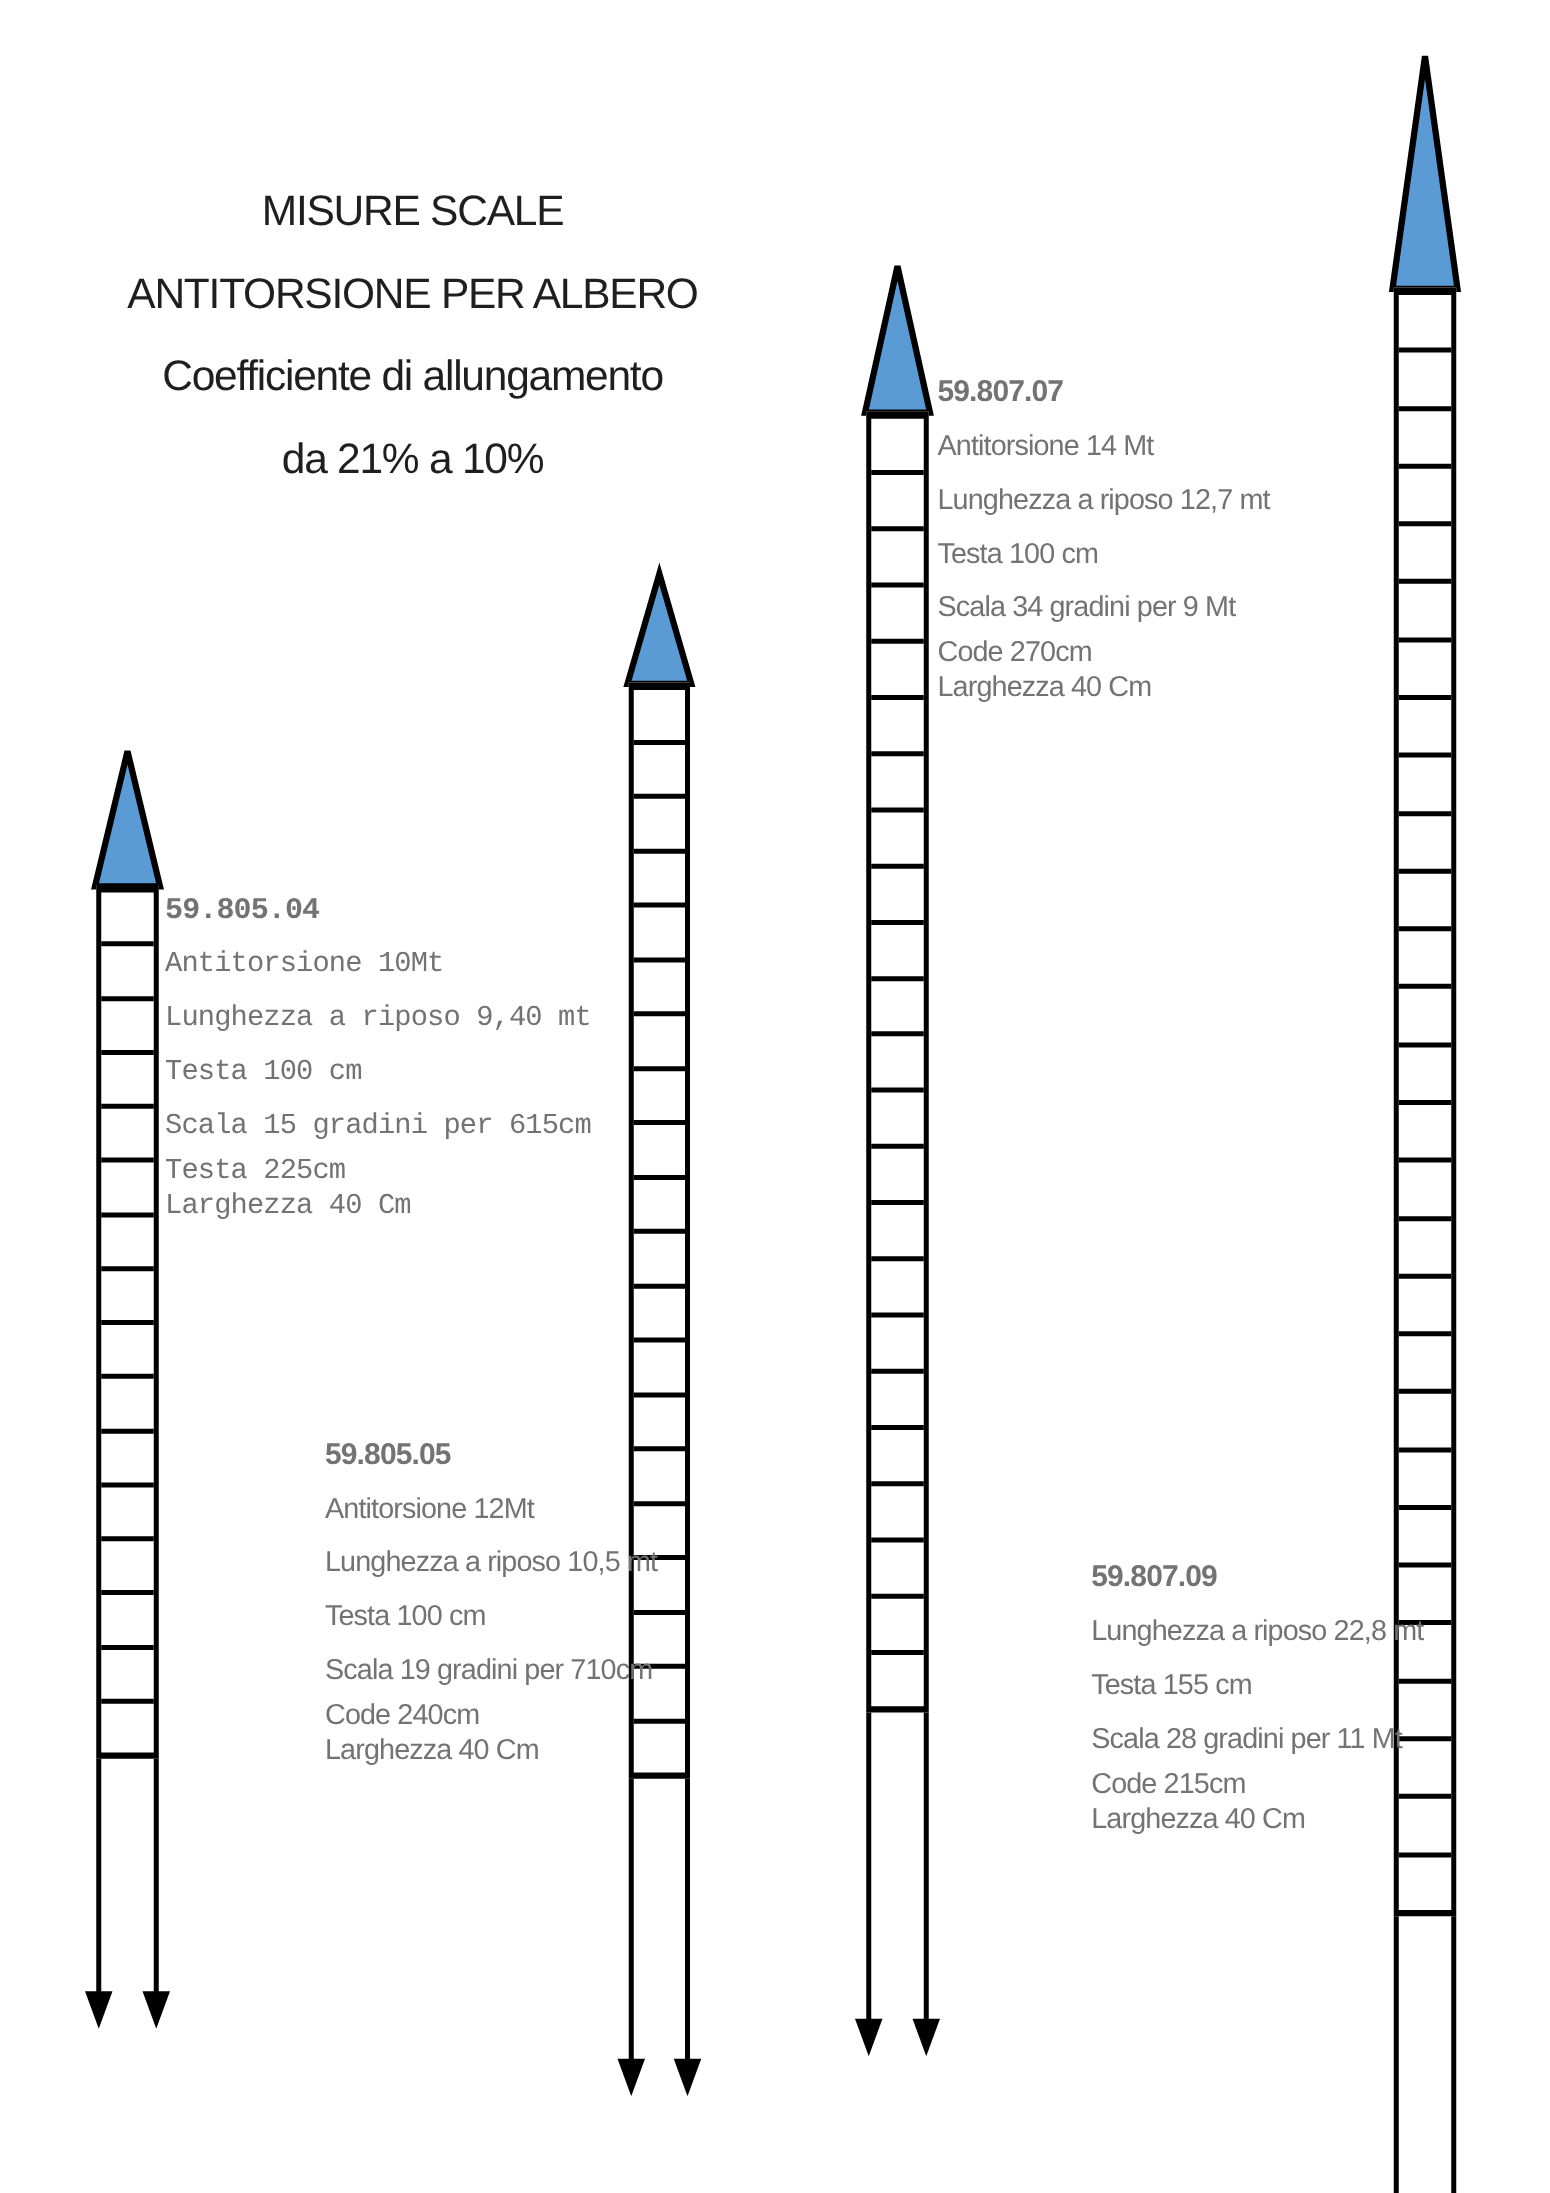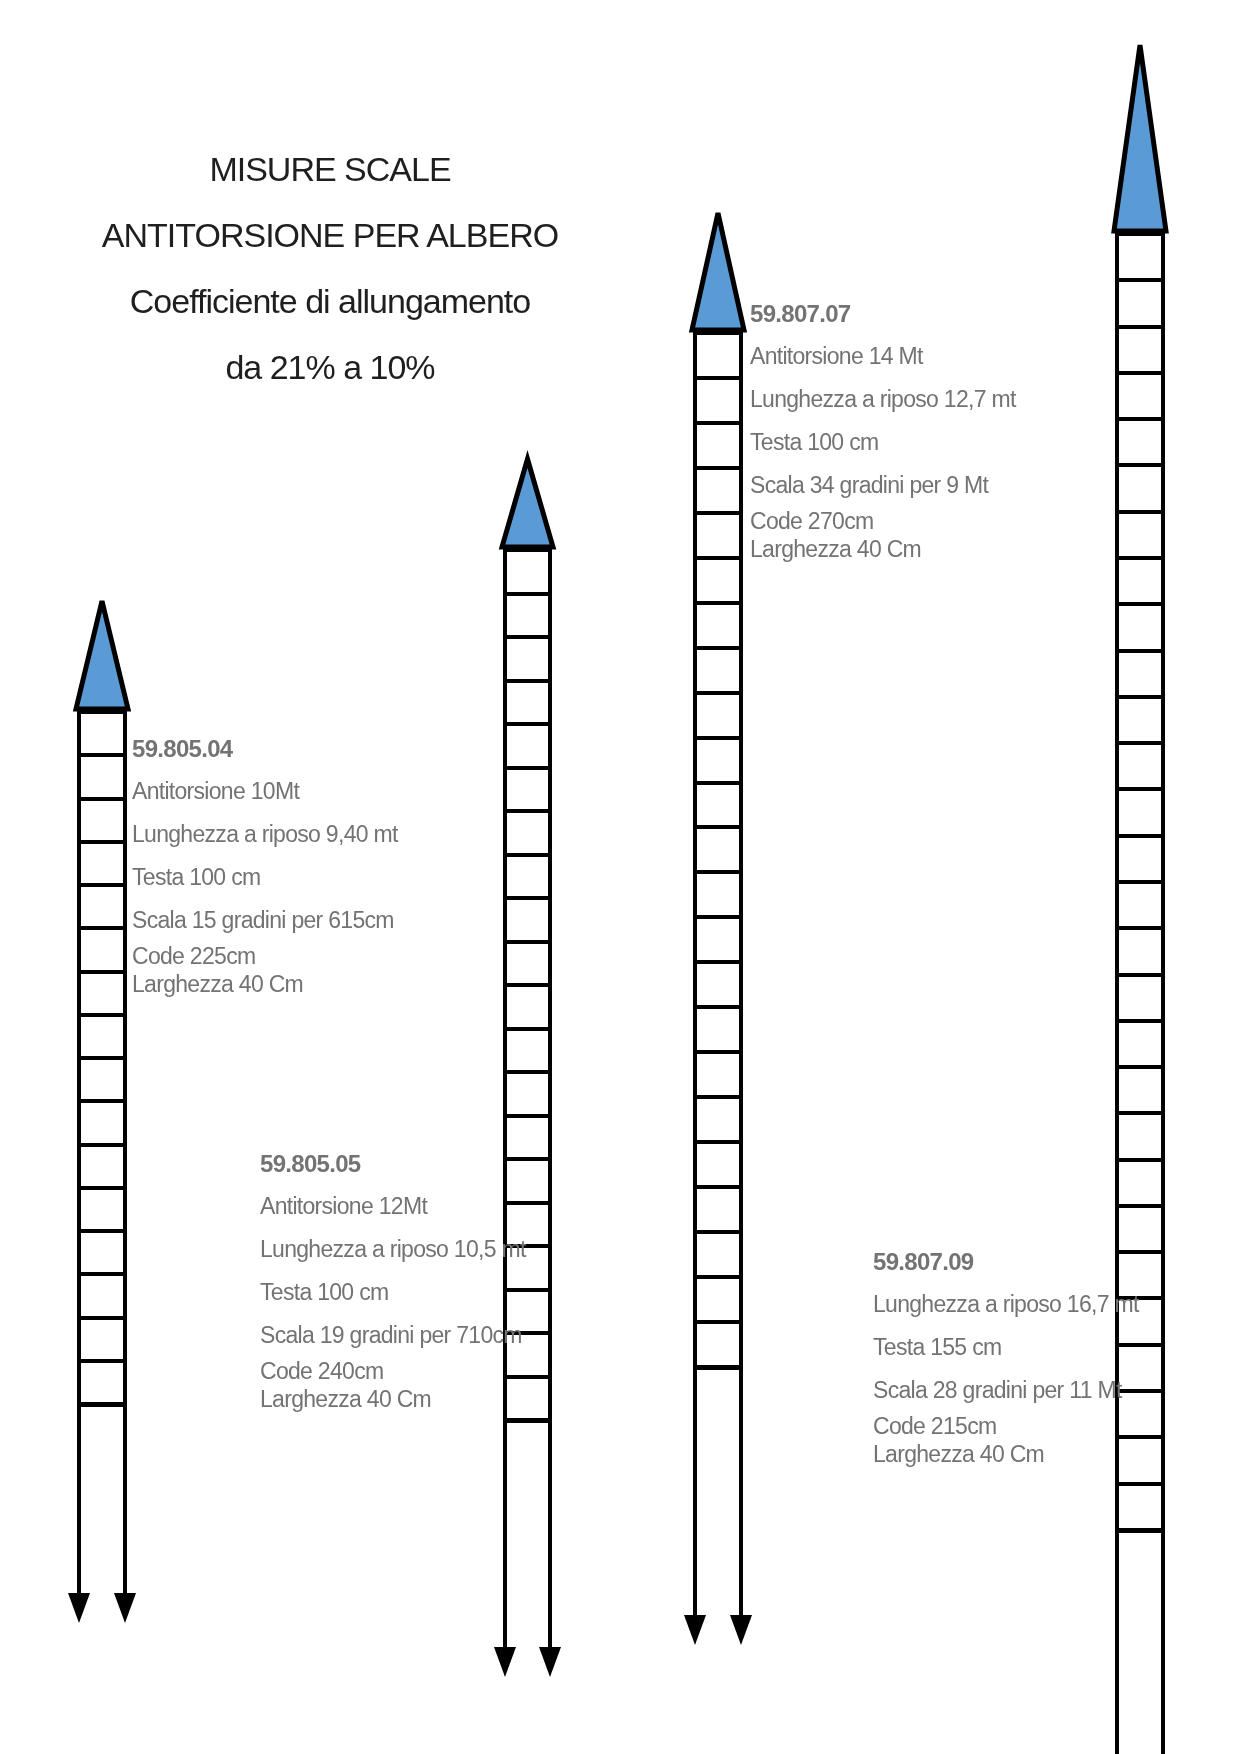--- a/index.html
+++ b/index.html
@@ -62,27 +62,27 @@
         <div class="cell"></div>
         <div class="cell"></div>
         <div class="cell"></div>
         <div class="cell"></div>
         <div class="cell last"></div>
       </div>
       <div class="rail" style="left: 77px; top: 1367px; height: 190px;"></div>
       <div class="arrow" style="left: 68px; top: 1553px;"></div>
       <div class="rail" style="left: 123px; top: 1367px; height: 190px;"></div>
       <div class="arrow" style="left: 114px; top: 1553px;"></div>
-      <div class="ladder-label" style="left: 132px; top: 687px;">
+      <div class="ladder-label" style="left: 132px; top: 667px; font-family: Liberation Mono, monospace;">
         <div class="lcode">59.805.04</div>
         <div class="lspec">Antitorsione 10Mt</div>
         <div class="lspec">Lunghezza a riposo 9,40 mt</div>
         <div class="lspec">Testa 100 cm</div>
         <div class="lspec">Scala 15 gradini per 615cm</div>
-        <div class="ltail">Code 225cm</div>
+        <div class="ltail">Testa 225cm</div>
         <div class="ltail">Larghezza 40 Cm</div>
       </div>
     </div>
     <div class="ladder">
       <svg width="59" height="94" style="position: absolute; left: 498px; top: 416px; overflow: visible;">
         <polygon points="29.5,3 4,91 55,91" fill="#5b9bd5" stroke="#000000" stroke-width="5"></polygon>
       </svg>
       <div class="rungs" style="left: 503px; top: 506px; width: 49px; height: 877px;">
         <div class="cell"></div>
         <div class="cell"></div>
@@ -195,20 +195,20 @@
         <div class="cell"></div>
         <div class="cell"></div>
         <div class="cell last"></div>
       </div>
       <div class="rail" style="left: 1115px; top: 1493px; height: 226px;"></div>
       <div class="arrow" style="left: 1106px; top: 1715px;"></div>
       <div class="rail" style="left: 1161px; top: 1493px; height: 226px;"></div>
       <div class="arrow" style="left: 1152px; top: 1715px;"></div>
       <div class="ladder-label" style="left: 873px; top: 1200px;">
         <div class="lcode">59.807.09</div>
-        <div class="lspec">Lunghezza a riposo 16,7 mt</div>
+        <div class="lspec">Lunghezza a riposo 22,8 mt</div>
         <div class="lspec">Testa 155 cm</div>
         <div class="lspec">Scala 28 gradini per 11 Mt</div>
         <div class="ltail">Code 215cm</div>
         <div class="ltail">Larghezza 40 Cm</div>
       </div>
     </div>
   </div>
 
 </body></html>

